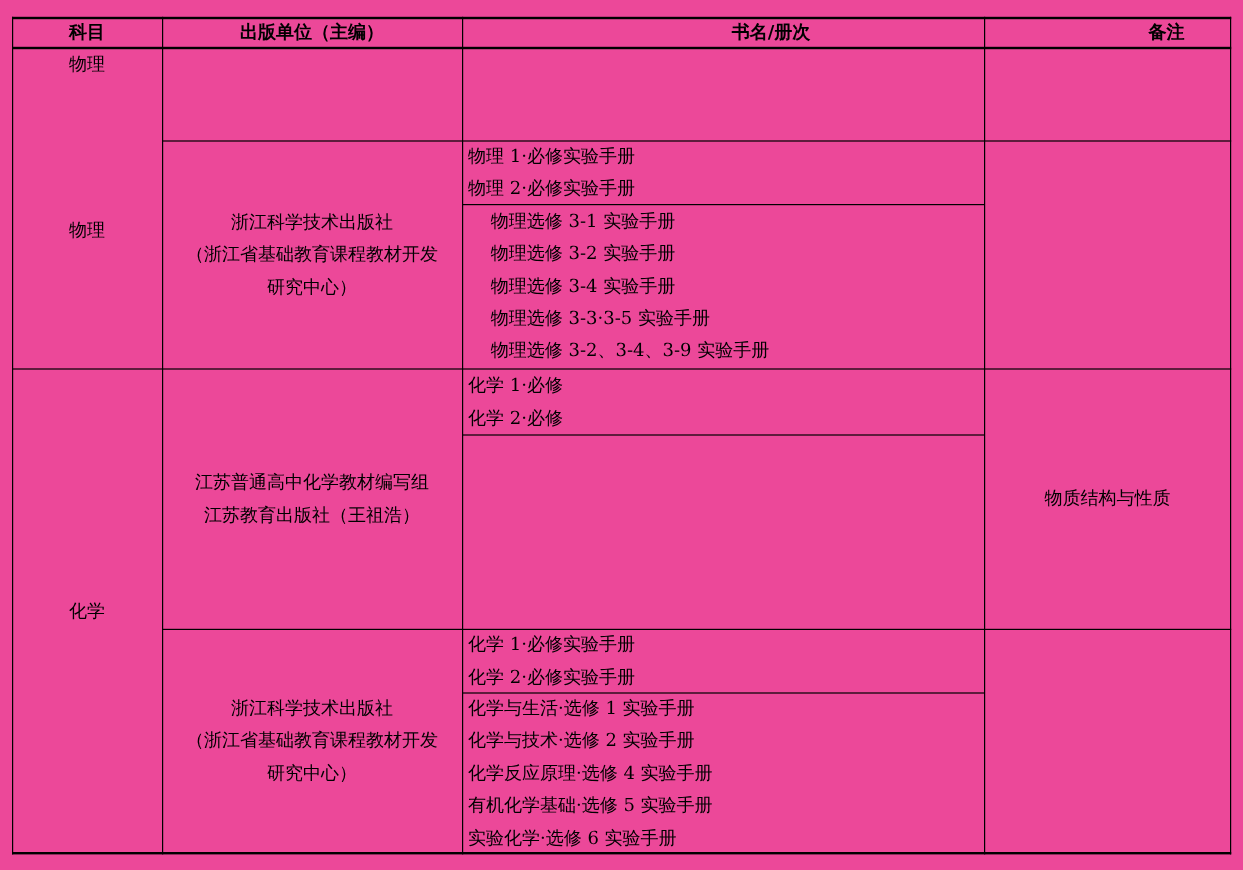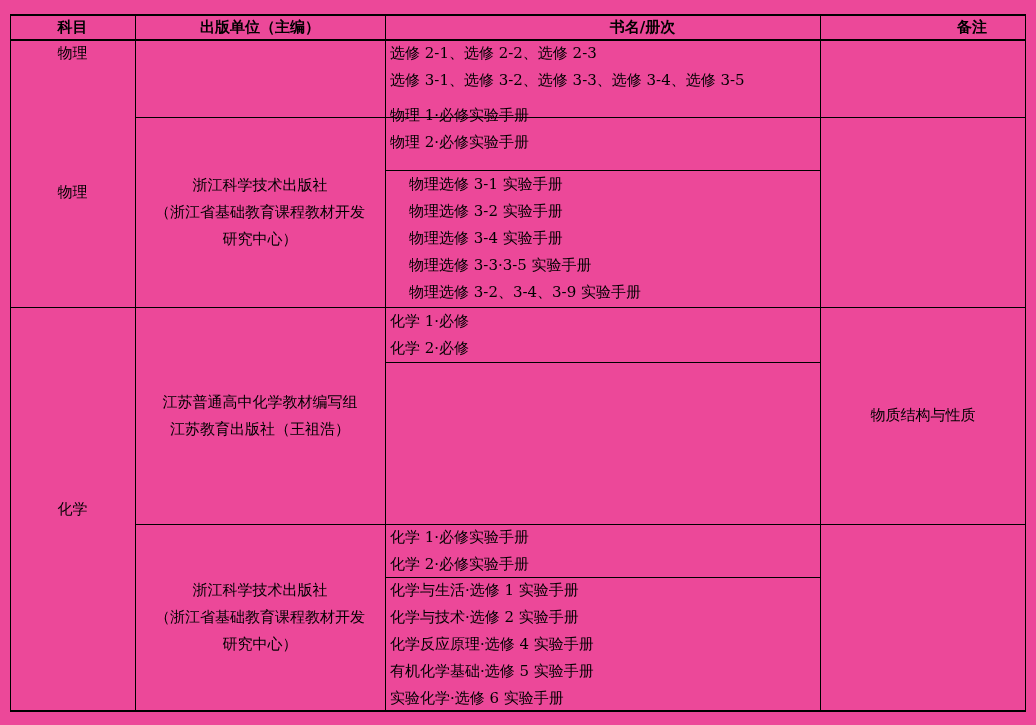--- a/index.html
+++ b/index.html
@@ -50,34 +50,30 @@
   <div class="cell center hdr" style="left:385px;top:14px;width:435px;height:26px;line-height:26px;margin-left:40px;">
     <span>书名/册次</span>
   </div>
   <div class="cell center hdr" style="left:860px;top:14px;width:224px;height:26px;line-height:26px;justify-content:flex-end;">
     <span>备注</span>
   </div>
 
   <div class="cell center top" style="left:10px;top:40px;width:125px;height:77px;">
     <span>物理</span>
   </div>
-  <div class="cell books top" style="left:385px;top:40px;width:435px;height:77px;">
-    <div class="bl">选修 2-1、选修 2-2、选修 2-3</div>
-    <div class="bl">选修 3-1、选修 3-2、选修 3-3、选修 3-4、选修 3-5</div>
-  </div>
 
   <div class="cell center" style="left:10px;top:117px;width:125px;height:150px;">
     <span>物理</span>
   </div>
   <div class="cell center" style="left:135px;top:117px;width:250px;height:190px;">
     <div class="bl">浙江科学技术出版社</div>
     <div class="bl">（浙江省基础教育课程教材开发</div>
     <div class="bl">研究中心）</div>
   </div>
-  <div class="cell books" style="left:385px;top:102px;width:435px;height:53px;">
+  <div class="cell books" style="left:385px;top:117px;width:435px;height:53px;">
     <div class="bl">物理 1·必修实验手册</div>
     <div class="bl">物理 2·必修实验手册</div>
   </div>
   <div class="cell books" style="left:404px;top:170px;width:435px;height:137px;">
     <div class="bl">物理选修 3-1 实验手册</div>
     <div class="bl">物理选修 3-2 实验手册</div>
     <div class="bl">物理选修 3-4 实验手册</div>
     <div class="bl">物理选修 3-3·3-5 实验手册</div>
     <div class="bl">物理选修 3-2、3-4、3-9 实验手册</div>
   </div>

